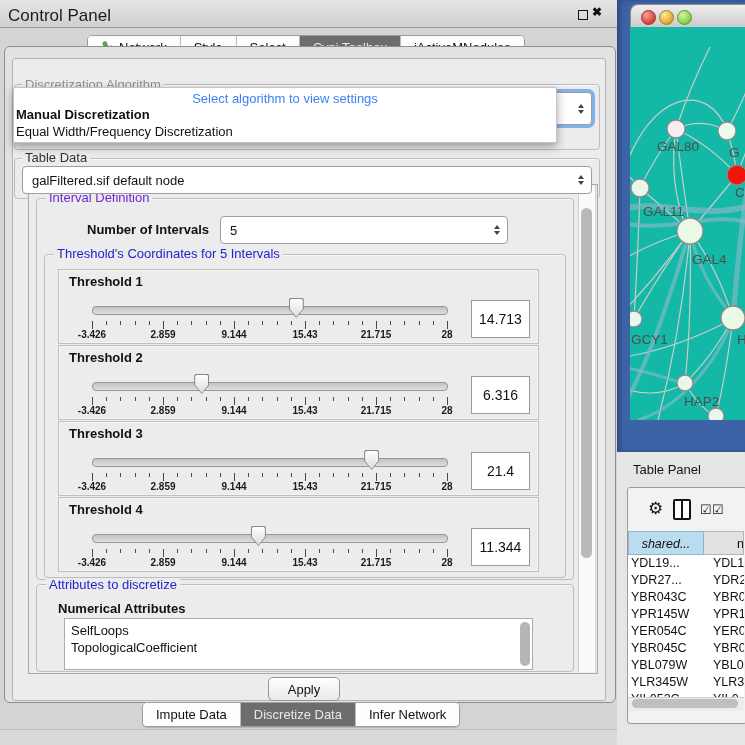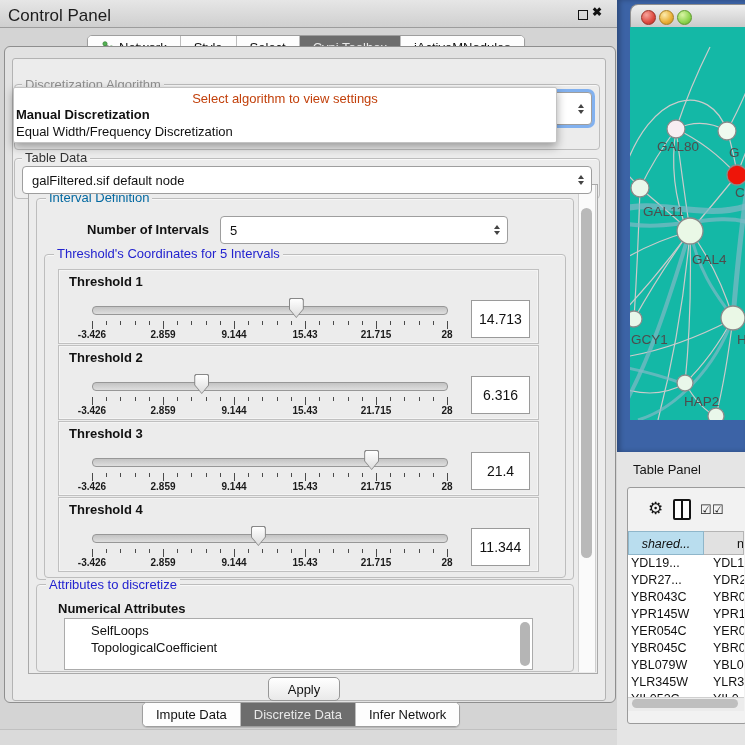--- a/index.html
+++ b/index.html
@@ -43,21 +43,21 @@
     display:flex;flex-direction:column;gap:2px;}
   .tri-up{width:0;height:0;border-left:3.5px solid transparent;
     border-right:3.5px solid transparent;border-bottom:4.5px solid #444;}
   .tri-dn{width:0;height:0;border-left:3.5px solid transparent;
     border-right:3.5px solid transparent;border-top:4.5px solid #444;}
 
   
   #algo-popup{left:13px;top:87px;width:542px;height:54px;background:#fff;
     border:1px solid #c3c3c3;border-radius:2px;z-index:50;
     box-shadow:0 4px 10px rgba(0,0,0,.35);font-size:13px;}
-  #algo-popup .hint{text-align:center;color:#c2410c;padding-top:3px;height:15px;}
+  #algo-popup .hint{text-align:center;color:#3b82f6;padding-top:3px;height:15px;}
   #algo-popup .opt{padding:1px 2px;color:#111;height:15px;}
   #algo-popup .opt.bold{font-weight:bold;}
   #algo-combo{left:22px;top:92px;width:568px;height:31px;z-index:5;
     box-shadow:0 0 0 3px rgba(95,158,240,.75);}
 
   
   .thr{position:absolute;left:58px;width:479px;height:73px;background:#ececec;
     border:1px solid #c0c0c0;box-shadow:0 0 0 1px #f4f4f4 inset;}
   .thr-label{position:absolute;left:10px;top:4px;font-size:13px;font-weight:bold;color:#111;}
   .track{position:absolute;left:33px;top:36px;width:354px;height:7px;border-radius:4px;
@@ -192,21 +192,21 @@
         <div class="tri-up"></div>
         <div class="tri-dn"></div>
       </div>
   </div>
 
   <div class="abs" style="left:28px;top:184px;width:568px;height:488px;border:1px solid #a9a9a9;background:#ececec;"></div>
   <div class="abs" id="vp-scroll-track"></div>
   <div class="abs" id="vp-scroll-thumb"></div>
 
   <div class="abs grp" style="left:36px;top:198px;width:536px;height:380px;"></div>
-  <div class="grp-label" style="left:46px;top:191px;color:#0369a1;">Interval Definition</div>
+  <div class="grp-label" style="left:46px;top:191px;color:#6d28d9;">Interval Definition</div>
   <div class="abs lbl bold" style="left:87px;top:222px;">Number of Intervals</div>
   <div class="abs combo" style="left:220px;top:216px;width:286px;height:26px;">
     <div class="combo-text">5</div>
     <div class="spin">
         <div class="tri-up"></div>
         <div class="tri-dn"></div>
       </div>
   </div>
 
   <div class="abs grp" style="left:44px;top:254px;width:520px;height:322px;"></div>
@@ -387,21 +387,21 @@
           <div class="ticklab" style="left: 100%;">28</div>
         </div>
         <div class="valbox">11.344</div>
       </div>
     </div>
 
   <div class="abs grp" style="left:36px;top:584px;width:536px;height:86px;"></div>
   <div class="grp-label" style="left:46px;top:578px;color:#2323cf;">Attributes to discretize</div>
   <div class="abs lbl bold" style="left:58px;top:601px;">Numerical Attributes</div>
   <div class="abs" id="attr-list">
-    <div id="attr-items" style="padding-top: 3px; padding-left: 20px;">
+    <div id="attr-items" style="padding-top: 3px;">
         <div class="attr-item">SelfLoops</div>
         <div class="attr-item">TopologicalCoefficient</div>
       </div>
     <div id="attr-scroll"></div>
   </div>
 
   <div class="abs" id="apply-btn">Apply</div>
   <div class="abs segbar" id="bottom-tabs">
       <div class="seg">
         <div>Impute Data</div>

